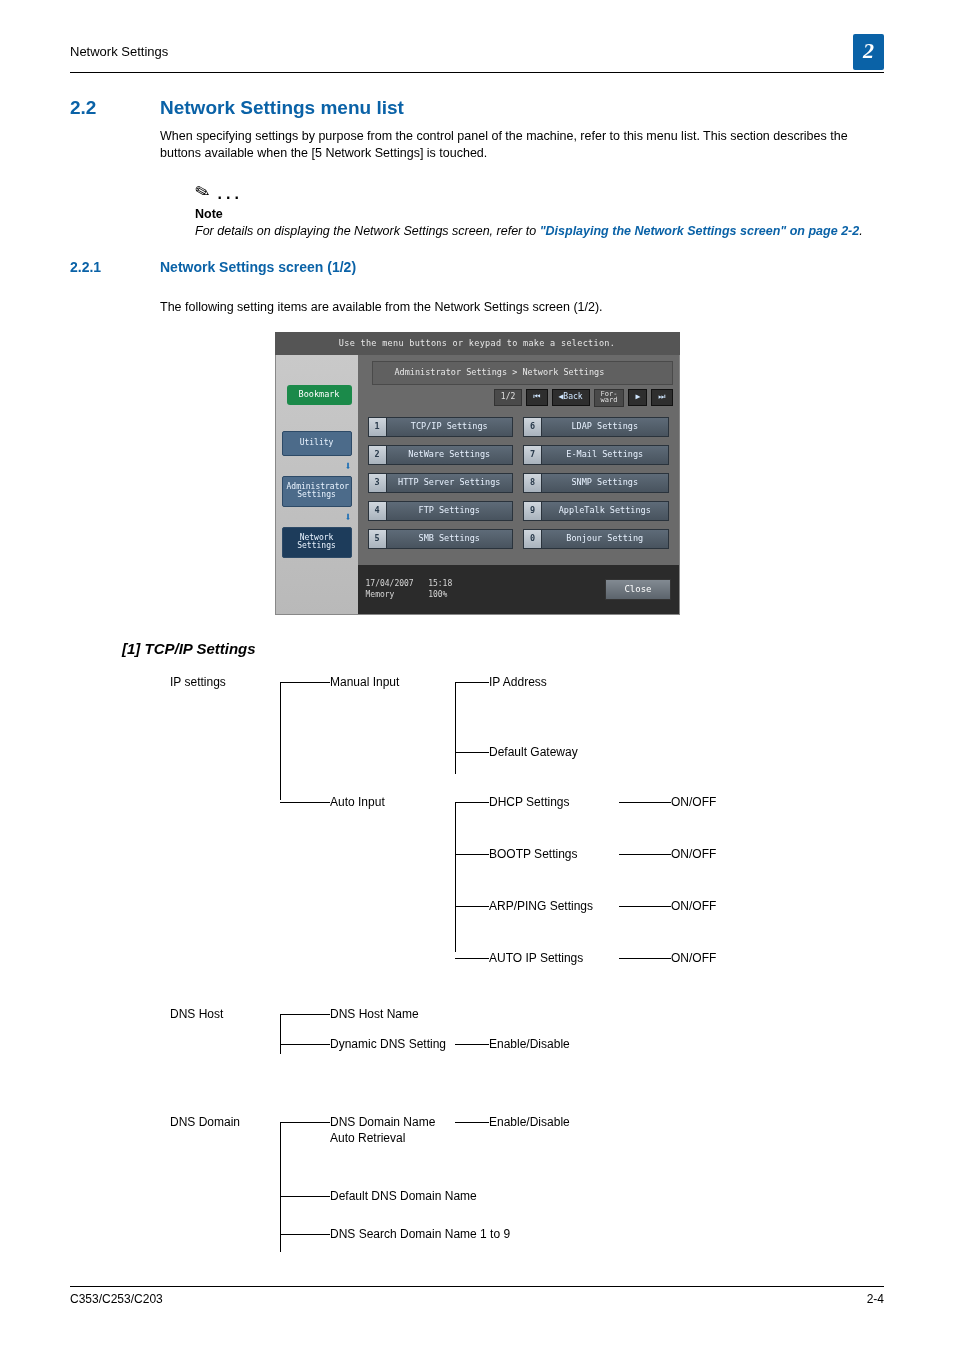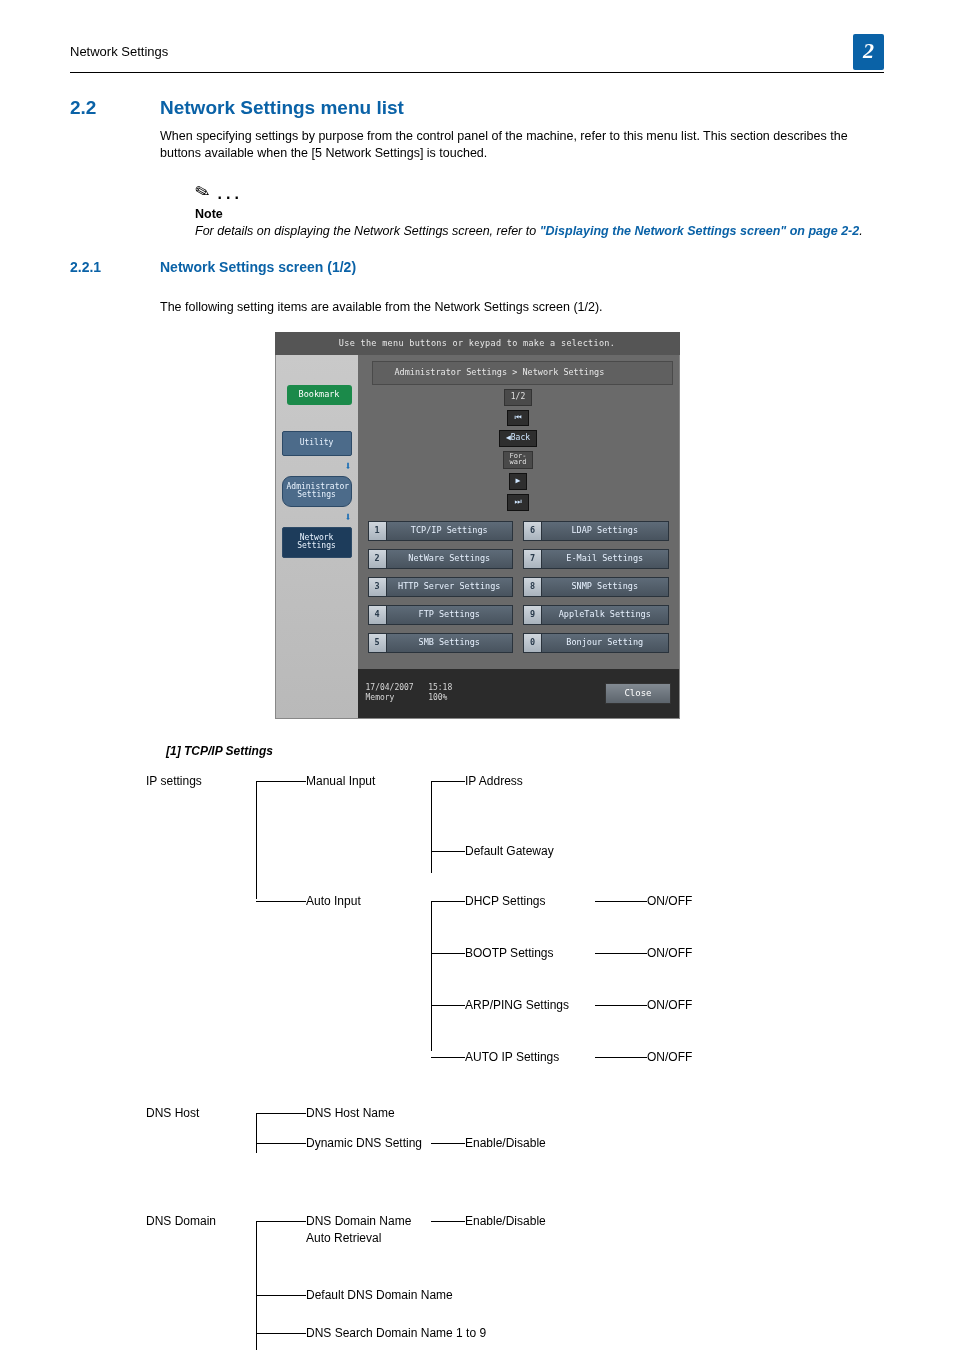--- a/index.html
+++ b/index.html
@@ -40,35 +40,35 @@
   .panel-wrap { width: 405px; margin: 16px auto 24px auto; font-family: "Lucida Console", Monaco, monospace; font-size: 8.5px; }
   .panel-top { background: #555; color:#e8e8e8; padding: 6px 8px; text-align:center; letter-spacing:.3px; }
   .panel-body { display:flex; background:#bfbfbf; border:1px solid #888; border-top:none; }
   .panel-left { width: 82px; background: linear-gradient(#c9c9c9,#b9b9b9); padding:30px 6px 8px 6px; display:flex; flex-direction:column; align-items:flex-end; gap:0; }
   .bmk { background:#1b8a4a; color:#fff; font-size:8.5px; padding:4px 12px; border-radius:3px; margin-bottom:26px; }
   .crumb-btn { background:#4c6b8a; color:#eaf4ff; font-size:8px; padding:6px 4px; width:70px; text-align:center; border:1px solid #2d4a67; border-radius:2px; }
   .crumb-active { background:#1d3c5b; }
   .crumb-arrow { color:#1d6fb5; font-size:12px; margin:2px 0; }
   .panel-right { flex:1; background:#6a6a6a; color:#fff; }
   .bc-bar { background:#606060; border:1px solid #4a4a4a; margin:6px 6px 0 14px; padding:5px 22px; font-size:8.5px; color:#e8e8e8; }
-  .pg-bar { background:#6a6a6a; padding:4px 6px 6px 6px; display:flex; justify-content:flex-end; align-items:center; gap:4px; font-size:8px; color:#e0e0e0;flex-direction:column; }
+  .pg-bar { background:#6a6a6a; padding:4px 6px 6px 6px; display:flex; justify-content:flex-end; align-items:center; gap:4px; font-size:8px; color:#e0e0e0; }
   .mini { background:#4a4a4a; border:1px solid #333; padding:2px 6px; }
   .mini-dark{ background:#2e2e2e; border:1px solid #111; color:#cfe6ff; padding:2px 6px; }
   .grid2 { display:grid; grid-template-columns:1fr 1fr; gap:8px 10px; padding:4px 10px 12px 10px; }
   .opt { display:flex; align-items:stretch; height:20px; background:linear-gradient(#5e6b78,#48535e); border:1px solid #2a333c; color:#e8f2ff; font-size:8.5px; }
   .opt .n { width:18px; display:flex; align-items:center; justify-content:center; background:linear-gradient(#cfd6dd,#a9b3bd); color:#2a3b4c; font-weight:bold; border-right:1px solid #2a333c; }
   .opt .t { flex:1; display:flex; align-items:center; justify-content:center; }
   .status-bar { background:#2b2b2b; color:#d6d6d6; padding:14px 8px; display:flex; justify-content:space-between; align-items:center; font-size:8px; }
   .close-btn { background:linear-gradient(#828a92,#5c646c); border:1px solid #333; color:#fff; padding:3px 18px; font-size:9px; }
 
   
-  .mini-heading { font-style: italic; font-weight: bold; margin-left: 96px; margin-top: 16px; margin-bottom: 14px; font-size: 12px; }
+  .mini-heading { font-style: italic; font-weight: bold; margin-left: 52px; margin-top: 16px; margin-bottom: 14px; font-size: 15px; }
 
   
-  .tree-wrap { margin-left: 76px; width: 620px; position: relative; font-size: 12px; }
+  .tree-wrap { margin-left: 100px; width: 620px; position: relative; font-size: 12px; }
   .row { display:flex; align-items:flex-start; margin-bottom: 0; }
   .col { position: relative; }
   .c1 { width: 110px; padding-right:8px; }
   .c12 { width: 50px; position:relative; }
   .c2 { width: 125px; padding-right:8px; }
   .c23 { width: 34px; position:relative; }
   .c3 { width: 130px; padding-right:8px; }
   .c34 { width: 52px; position:relative; }
   .c4 { width: 80px; }
   .hline { height:1px; background:#000; position:absolute; left:0; right:0; top:8px; }
@@ -109,21 +109,21 @@
 </div>
 <div class="body-text">The following setting items are available from the Network Settings screen (1/2).</div>
 
 <div class="panel-wrap">
   <div class="panel-top">Use the menu buttons or keypad to make a selection.</div>
   <div class="panel-body">
     <div class="panel-left">
       <div class="bmk">Bookmark</div>
       <div class="crumb-btn">Utility</div>
       <div class="crumb-arrow">⬇</div>
-      <div class="crumb-btn" style="line-height:1.05;border-radius:9px;">Administrator Settings</div>
+      <div class="crumb-btn" style="line-height:1.05;">Administrator Settings</div>
       <div class="crumb-arrow">⬇</div>
       <div class="crumb-btn crumb-active" style="line-height:1.05;">Network Settings</div>
     </div>
     <div class="panel-right">
       <div class="bc-bar">Administrator Settings &gt; Network Settings</div>
       <div class="pg-bar">
         <span class="mini">1/2</span>
         <span class="mini-dark">⏮</span>
         <span class="mini-dark">◀Back</span>
         <span class="mini" style="line-height:.85; font-size:7px; text-align:left;"><span>For-</span><br><span>ward</span></span>

